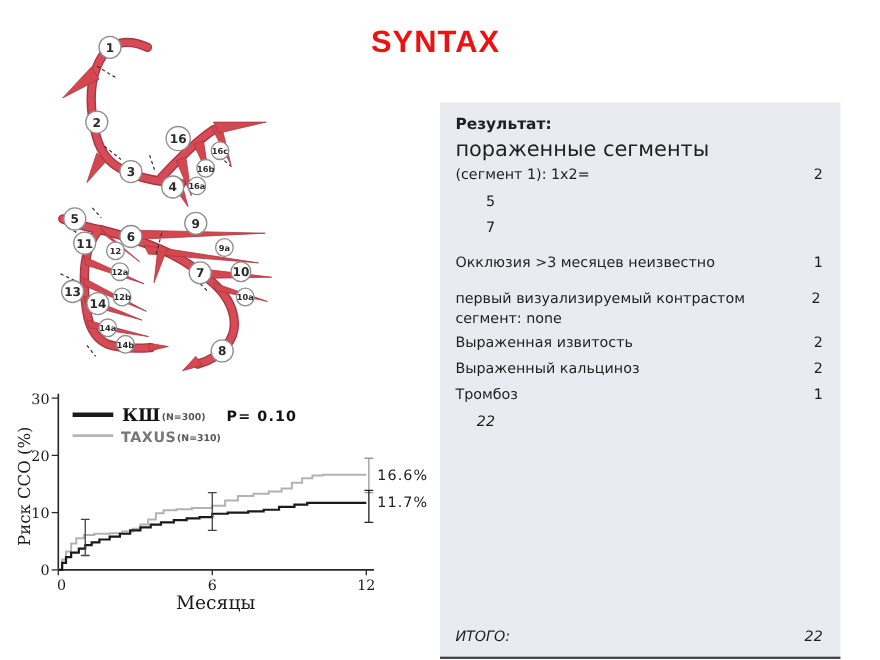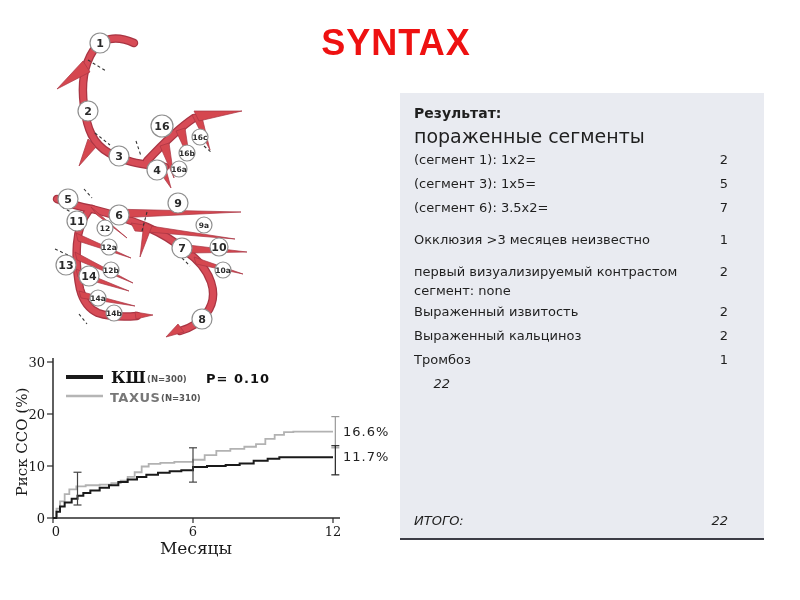--- a/index.html
+++ b/index.html
@@ -1,46 +1,46 @@
 <!DOCTYPE html>
 <html><head>
 <meta charset="utf-8">
 <style>
   html,body{margin:0;padding:0;background:#fff;}
   .slide{position:relative;width:800px;height:600px;background:#ffffff;overflow:hidden;
          font-family:"DejaVu Sans",sans-serif;}
   .title{position:absolute;top:22px;left:0;width:792px;text-align:center;margin:0;
          font-family:"Liberation Sans","DejaVu Sans",sans-serif;
-         font-size:36px;font-weight:bold;letter-spacing:1px;color:#ee1111;}
+         font-size:28px;font-weight:bold;letter-spacing:1px;color:#ee1111;}
   .diagram-svg{position:absolute;}
   .vout{fill:none;stroke:#a93543;stroke-width:8.5;stroke-linecap:round;}
   .vin{fill:none;stroke:#d74b56;stroke-width:6;stroke-linecap:round;}
   .btip{fill:#d5474f;stroke:#a93543;stroke-width:0.7;stroke-linejoin:round;}
   .dashmark{stroke:#333;stroke-width:1.1;stroke-dasharray:3,2.6;fill:none;}
   .segc{fill:#ffffff;stroke:#8f8f8f;stroke-width:1.2;}
   .segt{font-family:"DejaVu Sans",sans-serif;font-weight:bold;fill:#2a2a2a;text-anchor:middle;}
   .segt.main{font-size:11px;}
   .segt.sub{font-size:7.5px;}
   .axis{stroke:#2a2a2a;stroke-width:1.5;}
   .tick{stroke:#2a2a2a;stroke-width:1.2;}
   .ticklab{font-family:"DejaVu Serif",serif;font-size:13px;fill:#1a1a1a;}
   .axlab{font-family:"DejaVu Serif",serif;font-size:17px;fill:#1a1a1a;}
   .ylab{font-family:"DejaVu Serif",serif;font-size:15px;fill:#1a1a1a;}
   .leg-serif{font-family:"DejaVu Serif",serif;font-size:16px;font-weight:bold;fill:#111;}
   .leg-sans{font-family:"DejaVu Sans",sans-serif;font-size:13px;font-weight:bold;fill:#888;letter-spacing:0.5px;}
   .leg-n{font-family:"DejaVu Sans",sans-serif;font-size:8.5px;font-weight:bold;fill:#555;}
   .pval{font-family:"DejaVu Sans",sans-serif;font-size:13px;font-weight:bold;fill:#111;letter-spacing:1px;}
   .endlab{font-family:"DejaVu Sans",sans-serif;font-size:13px;fill:#222;letter-spacing:1px;}
-  .panel{position:absolute;left:400px;top:93px;width:364px;height:447px;background:#e9ebf1;
+  .panel{position:absolute;left:400px;top:93px;width:364px;height:506px;background:#e9ebf1;
          box-sizing:border-box;padding:8px 0 4px 14px;color:#1f1f1f;
          display:flex;flex-direction:column;border-bottom:2px solid #3c3c46;}
   .p-header{font-size:14px;font-weight:bold;line-height:24px;}
   .p-lesion{font-size:14px;font-weight:bold;line-height:24px;margin-top:44px;}
   .p-sub{font-size:19px;line-height:23px;}
-  .prow{font-size:13px;line-height:24px;display:flex;padding-right:36px;}
+  .prow{font-size:13px;line-height:24px;display:flex;padding-right:16px;}
   .prow .lbl{flex:1;}
   .prow .val{min-width:36px;text-align:right;}
   .gap-top{margin-top:8px;align-items:flex-end;}
   .two-line{margin-top:10px;line-height:19px;}
   .two-line .lbl{max-width:296px;}
   .italic{font-style:italic;}
   .spacer{flex:1;}
   .total-row{font-size:13px;font-style:italic;line-height:26px;}
 </style>
 </head>
@@ -205,37 +205,35 @@
 
   <div class="panel">
     <div class="p-header">Результат:</div>
     <div class="p-sub">пораженные сегменты</div>
 
     <div class="prow">
       <span class="lbl">(сегмент 1): 1x2=</span>
       <span class="val">2</span>
     </div>
     <div class="prow">
-      <span class="lbl">(сегмент 3): 1x5=</span>
       <span class="val">5</span>
     </div>
     <div class="prow">
-      <span class="lbl">(сегмент 6): 3.5x2=</span>
       <span class="val">7</span>
     </div>
     <div class="prow gap-top">
       <span class="lbl">Окклюзия &gt;3 месяцев неизвестно</span>
       <span class="val">1</span>
     </div>
     <div class="prow two-line">
       <span class="lbl">первый визуализируемый контрастом сегмент: none</span>
       <span class="val">2</span>
     </div>
     <div class="prow">
-      <span class="lbl">Выраженный извитость</span>
+      <span class="lbl">Выраженная извитость</span>
       <span class="val">2</span>
     </div>
     <div class="prow">
       <span class="lbl">Выраженный кальциноз</span>
       <span class="val">2</span>
     </div>
     <div class="prow">
       <span class="lbl">Тромбоз</span>
       <span class="val">1</span>
     </div>

